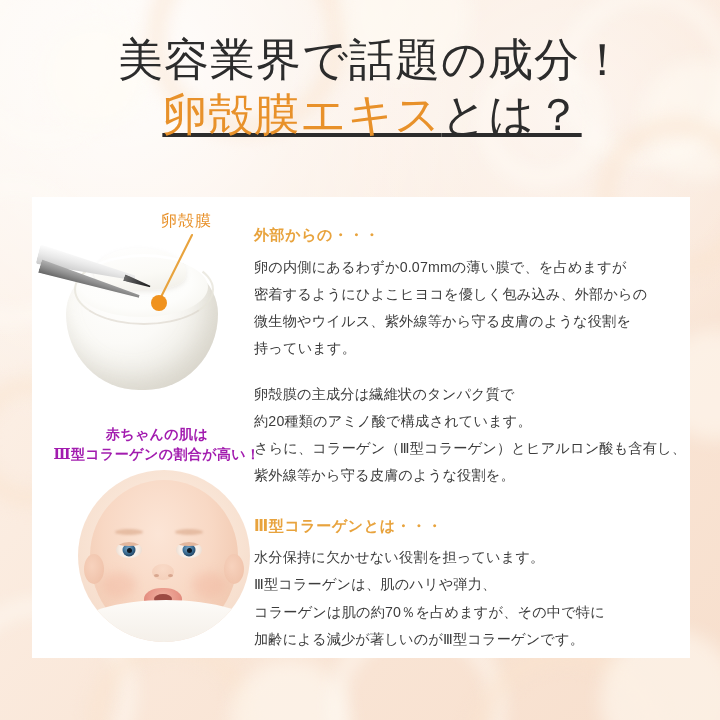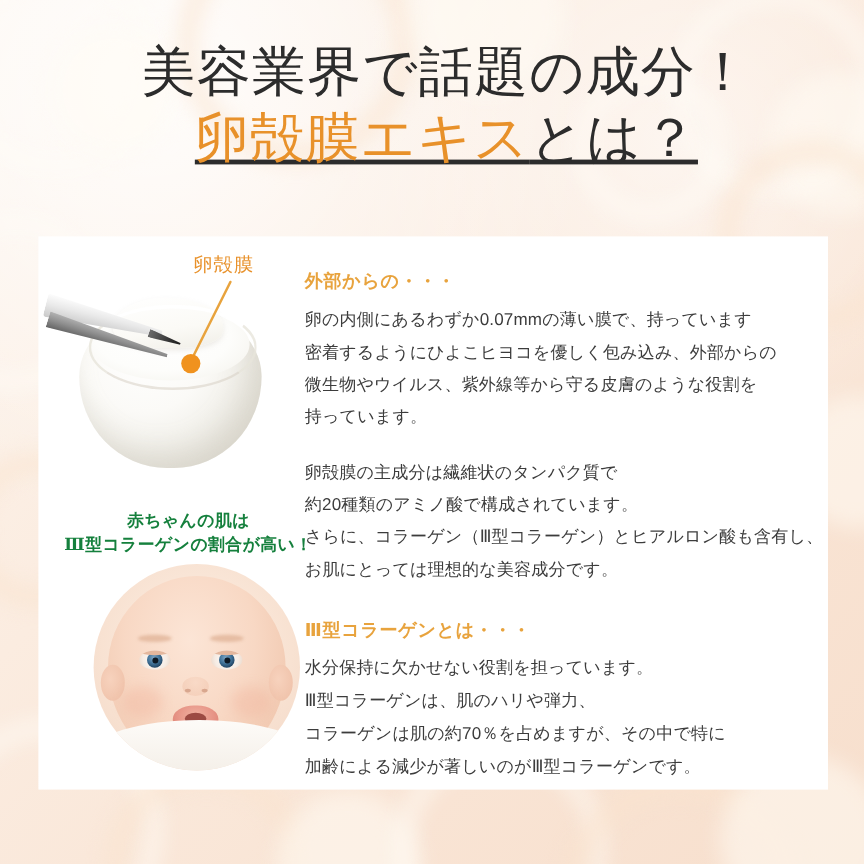--- a/index.html
+++ b/index.html
@@ -364,21 +364,21 @@
   }
   .baby-ear.l { left: -6px; }
   .baby-ear.r { left: 134px; }
 
   .baby-caption {
     position: absolute;
     left: 0px;
     top: 228px;
     width: 250px;
     text-align: center;
-    color: #15803d;
+    color: #a21caf;
     font-family: "Liberation Serif", "DejaVu Serif", serif;
     font-size: 14px;
     line-height: 1.42;
     letter-spacing: 0.4px;
     z-index: 6;
     text-shadow: 0 0 2px rgba(255,255,255,0.9);
   }
   .baby-caption b {
     font-weight: 700;
     display: block;
@@ -501,31 +501,31 @@
         </div>
       </div>
 
     </div>
 
     <div class="right-col">
 
       <div>
         <div class="sec-heading">外部からの・・・</div>
         <div class="body-text">
-          <span class="ln">卵の内側にあるわずか0.07mmの薄い膜で、持っています</span>
+          <span class="ln">卵の内側にあるわずか0.07mmの薄い膜で、を占めますが</span>
           <span class="ln">密着するようにひよこヒヨコを優しく包み込み、外部からの</span>
           <span class="ln">微生物やウイルス、紫外線等から守る皮膚のような役割を</span>
           <span class="ln">持っています。</span>
         </div>
         <div class="para-gap"></div>
         <div class="body-text">
           <span class="ln">卵殻膜の主成分は繊維状のタンパク質で</span>
           <span class="ln">約20種類のアミノ酸で構成されています。</span>
           <span class="ln">さらに、コラーゲン（Ⅲ型コラーゲン）とヒアルロン酸も含有し、</span>
-          <span class="ln">お肌にとっては理想的な美容成分です。</span>
+          <span class="ln">紫外線等から守る皮膚のような役割を。</span>
         </div>
       </div>
 
       <div class="sec-gap"></div>
 
       <div>
         <div class="sec-heading">Ⅲ型コラーゲンとは・・・</div>
         <div class="body-text">
           <span class="ln">水分保持に欠かせない役割を担っています。</span>
           <span class="ln">Ⅲ型コラーゲンは、肌のハリや弾力、</span>

